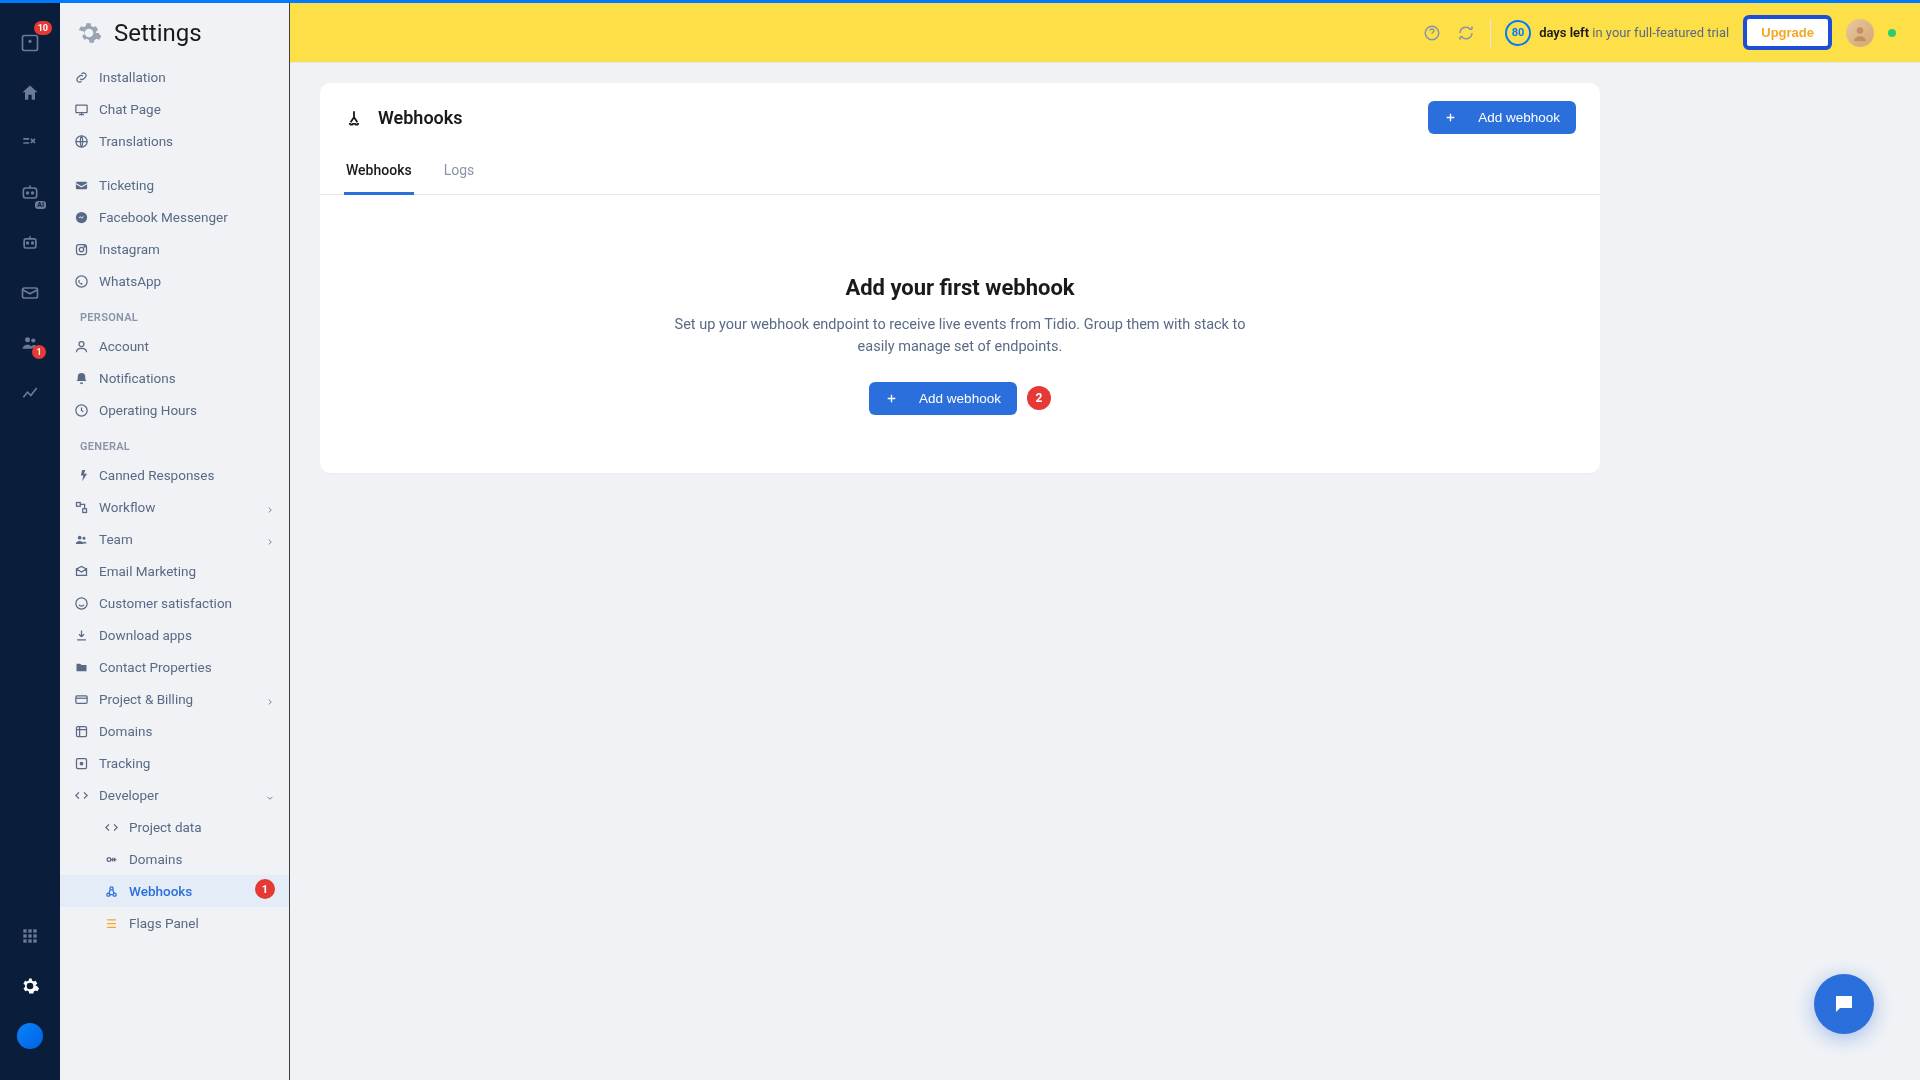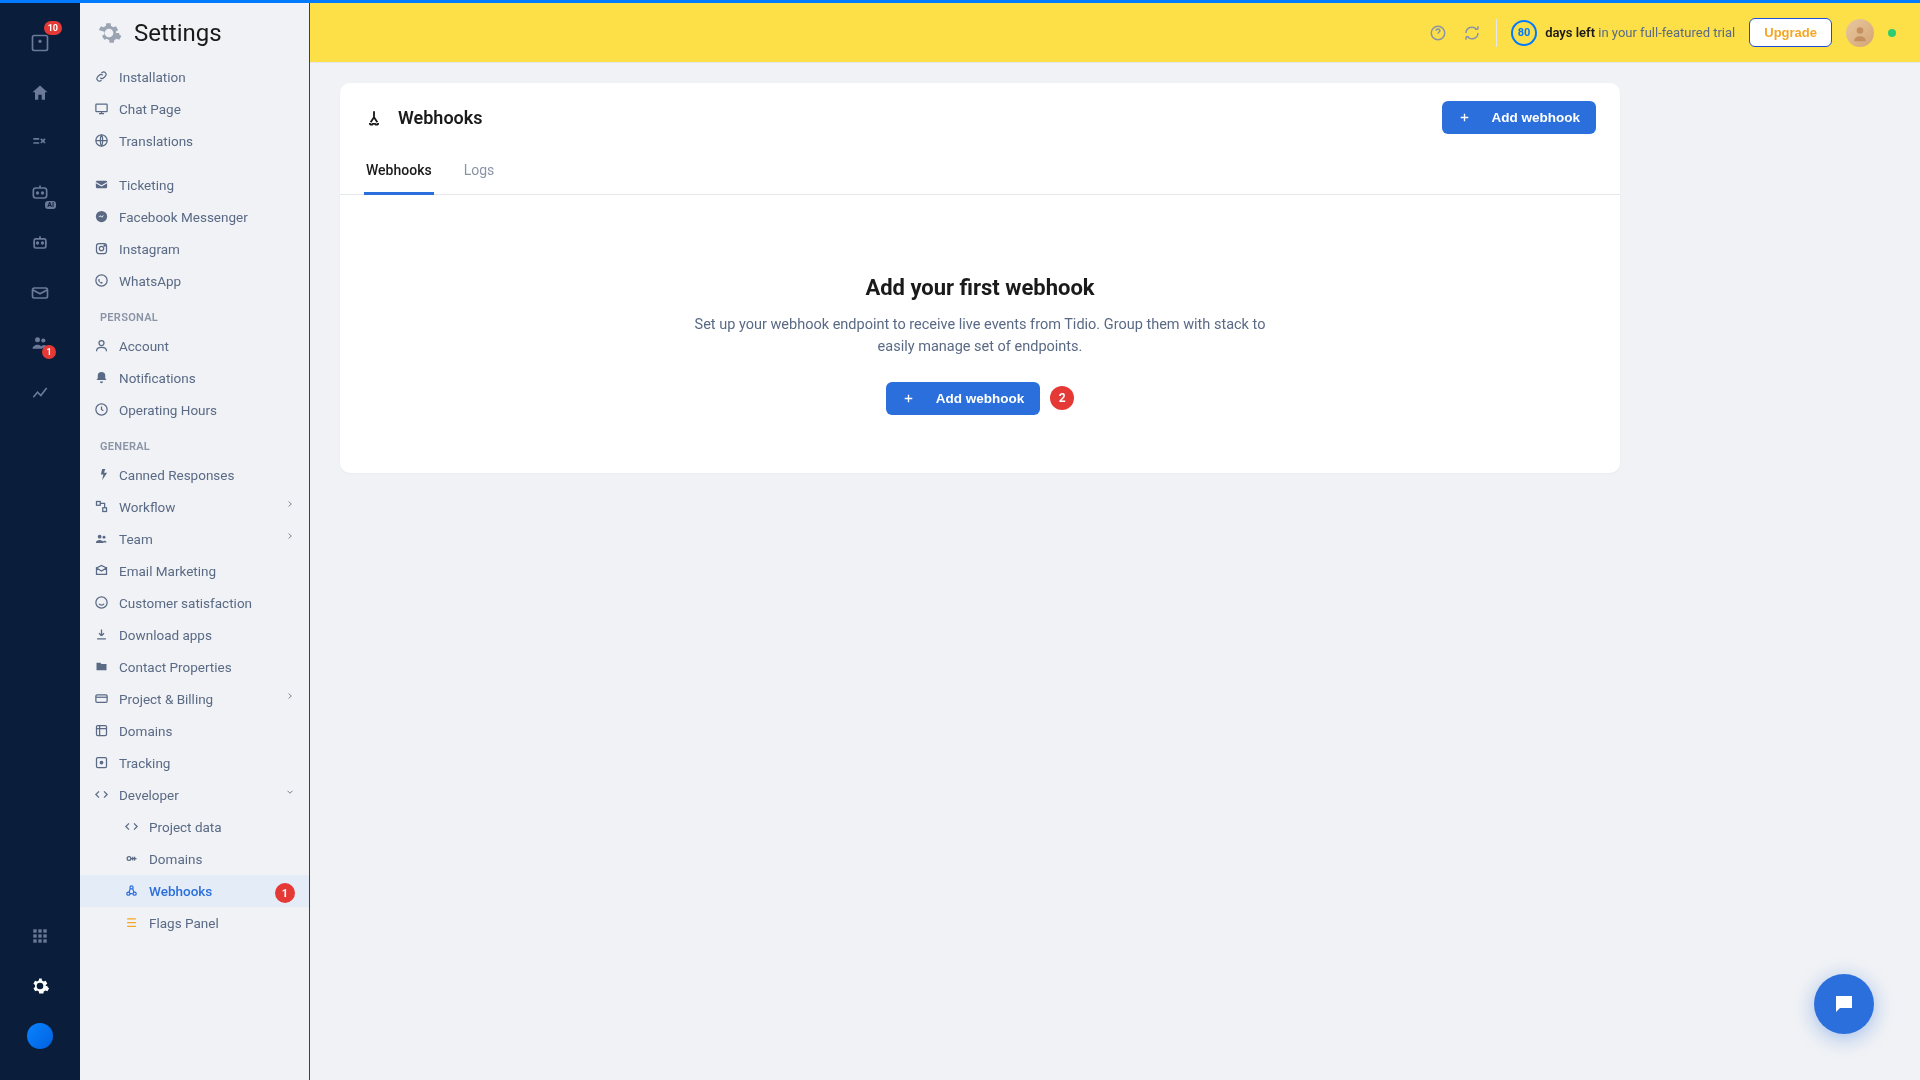--- a/index.html
+++ b/index.html
@@ -1,60 +1,60 @@
 <!DOCTYPE html>
 <html><head>
 <meta charset="utf-8">
 <style>
 * { box-sizing: border-box; margin: 0; padding: 0; }
 body { font-family: -apple-system, BlinkMacSystemFont, 'Segoe UI', Roboto, Helvetica, Arial, sans-serif; font-size: 14px; color: #1a1a1a; background: #f0f2f5; width: 1920px; height: 1080px; overflow: hidden; }
 .top-loading-bar { height: 3px; background: #007aff; width: 100%; }
 .app { display: flex; height: 1077px; }
-.icon-rail { width: 80px; background: #0a1e3c; display: flex; flex-direction: column; align-items: center; padding-top: 20px; position: relative; }
+.icon-rail { width: 60px; background: #0a1e3c; display: flex; flex-direction: column; align-items: center; padding-top: 20px; position: relative; }
 .icon-rail .rail-icon { width: 40px; height: 40px; display: flex; align-items: center; justify-content: center; color: #6b7a99; position: relative; margin-bottom: 10px; cursor: pointer; border-radius: 6px; }
 .icon-rail .rail-icon svg { width: 20px; height: 20px; }
 .icon-rail .rail-bottom { margin-top: auto; margin-bottom: 14px; display:flex; flex-direction:column; align-items:center; }
 .rail-badge { position: absolute; top: 24px; right: 4px; background: #e53935; color: #fff; font-size: 9px; font-weight: 700; border-radius: 8px; padding: 0 4px; min-width: 14px; height: 14px; display:flex; align-items:center; justify-content:center; line-height:1;}
 .rail-blue { width: 26px; height: 26px; border-radius: 50%; background: linear-gradient(135deg, #0a84ff, #0060df); }
 
 .settings-col { width: 230px; background: #f0f2f5; border-right: 1px solid #404040; display: flex; flex-direction: column; overflow:hidden; }
 .settings-header { display: flex; align-items: center; gap: 12px; padding: 16px 16px 14px 16px; }
 .settings-header svg { width: 26px; height: 26px; color: #9aa4b2; }
 .settings-header h1 { font-size: 24px; font-weight: 400; color: #1a1a1a; }
 .settings-scroll { overflow-y: auto; flex: 1; position:relative; }
 .settings-scroll::-webkit-scrollbar { width: 6px; }
 .settings-scroll::-webkit-scrollbar-thumb { background: #c8ccd4; border-radius: 3px; }
 .settings-section-label { font-size: 11px; font-weight: 600; color: #8a94a6; letter-spacing: 0.3px; padding: 14px 20px 6px 20px; }
-.settings-item { display: flex; align-items: flex-start; gap: 10px; padding: 8px 14px; color: #5a6a85; cursor: pointer; font-size: 13.5px; position: relative; }
+.settings-item { display: flex; align-items: flex-end; gap: 10px; padding: 8px 14px; color: #5a6a85; cursor: pointer; font-size: 13.5px; position: relative; }
 .settings-item.sub { padding-left: 44px; }
 .settings-item.active { background: #e4ecf7; color: #2b6fdc; font-weight: 500; }
 .settings-item svg { width: 15px; height: 15px; flex-shrink: 0; }
 .settings-item .chev { margin-left: auto; width: 10px; height:10px; }
 .item-badge { position: absolute; right: 14px; background: #e53935; color: #fff; font-size: 11px; font-weight: 700; width: 20px; height:20px; border-radius: 50%; display: flex; align-items:center; justify-content:center; }
 
 .main { flex: 1; display: flex; flex-direction: column; background: #f0f2f5; }
 .topbar { height: 60px; background: #fde047; border-bottom: 1px solid #e5e7eb; display:flex; align-items:center; justify-content:flex-end; padding: 0 24px; gap: 14px; }
 .topbar .tb-icon { width: 20px; height: 20px; color: #8a94a6; cursor:pointer; display:flex; align-items:center; justify-content:center; }
 .topbar .tb-icon svg { width: 18px; height: 18px; }
 .topbar .divider { width: 1px; height: 28px; background: #e5e7eb; }
 .trial-pill { display:flex; align-items:center; gap:8px; }
 .days-badge { width: 26px; height: 26px; border-radius: 50%; border: 2.5px solid #007aff; color: #007aff; font-size: 11px; font-weight: 700; display:flex; align-items:center; justify-content:center; }
 .trial-text { font-size: 13px; color: #5a6a85; }
 .trial-text b { color: #1a1a1a; font-weight: 600; }
-.upgrade-btn { border: 1px solid #1d4ed8; color: #f5a623; background: #fff; padding: 6px 14px; border-radius: 6px; font-weight: 600; font-size: 13px; cursor:pointer; }
+.upgrade-btn { border: 4px solid #1d4ed8; color: #f5a623; background: #fff; padding: 6px 14px; border-radius: 6px; font-weight: 600; font-size: 13px; cursor:pointer; }
 .avatar { width: 28px; height: 28px; border-radius: 50%; background: linear-gradient(135deg, #e8c8a0, #d4a574); position:relative; overflow:hidden; display:flex; align-items:center; justify-content:center; }
 .presence-dot { width: 8px; height: 8px; border-radius: 50%; background: #2ecc71; }
 
 .content { padding: 20px 30px; }
 .card { background: #fff; border-radius: 10px; width: 1280px; box-shadow: 0 1px 2px rgba(0,0,0,0.03); }
 .card-header { display:flex; align-items:center; justify-content:space-between; padding: 18px 24px; }
 .card-header-left { display:flex; align-items:center; gap: 14px; }
 .card-header-left svg { width: 20px; height: 20px; color: #1a1a1a; }
 .card-header-left h2 { font-size: 18px; font-weight: 600; }
-.btn-primary { background: #2b6fdc; color: #fff; border: none; border-radius: 6px; padding: 9px 16px; font-size: 13.5px; font-weight: 700; display: inline-flex; align-items:center; gap: 21px; cursor:pointer;text-align:center; }
+.btn-primary { background: #2b6fdc; color: #fff; border: none; border-radius: 6px; padding: 9px 16px; font-size: 13.5px; font-weight: 400; display: inline-flex; align-items:center; gap: 21px; cursor:pointer;text-align:center; }
 .btn-primary svg { width: 13px; height: 13px; }
 .tabs { display:flex; gap: 28px; padding: 0 24px; border-bottom: 1px solid #e5e7eb; }
 .tab { padding: 10px 2px 14px 2px; font-size: 14px; color: #8a94a6; cursor:pointer; border-bottom: 3px solid transparent; margin-bottom: -1px; }
 .tab.active { color: #1a1a1a; font-weight: 500; border-bottom-color: #2b6fdc; }
 .empty-state { padding: 80px 40px 58px; text-align: center; }
 .empty-state h3 { font-size: 22px; font-weight: 700; margin-bottom: 14px; }
 .empty-state p { font-size: 14.5px; color: #5a6a85; max-width: 600px; margin: 0 auto 24px; line-height: 1.5; }
 .empty-cta-row { display:inline-flex; align-items:center; gap: 10px; }
 .step-badge { width: 24px; height:24px; border-radius:50%; background:#e53935; color:#fff; font-size:12px; font-weight:700; display:flex; align-items:center; justify-content:center; }
 

